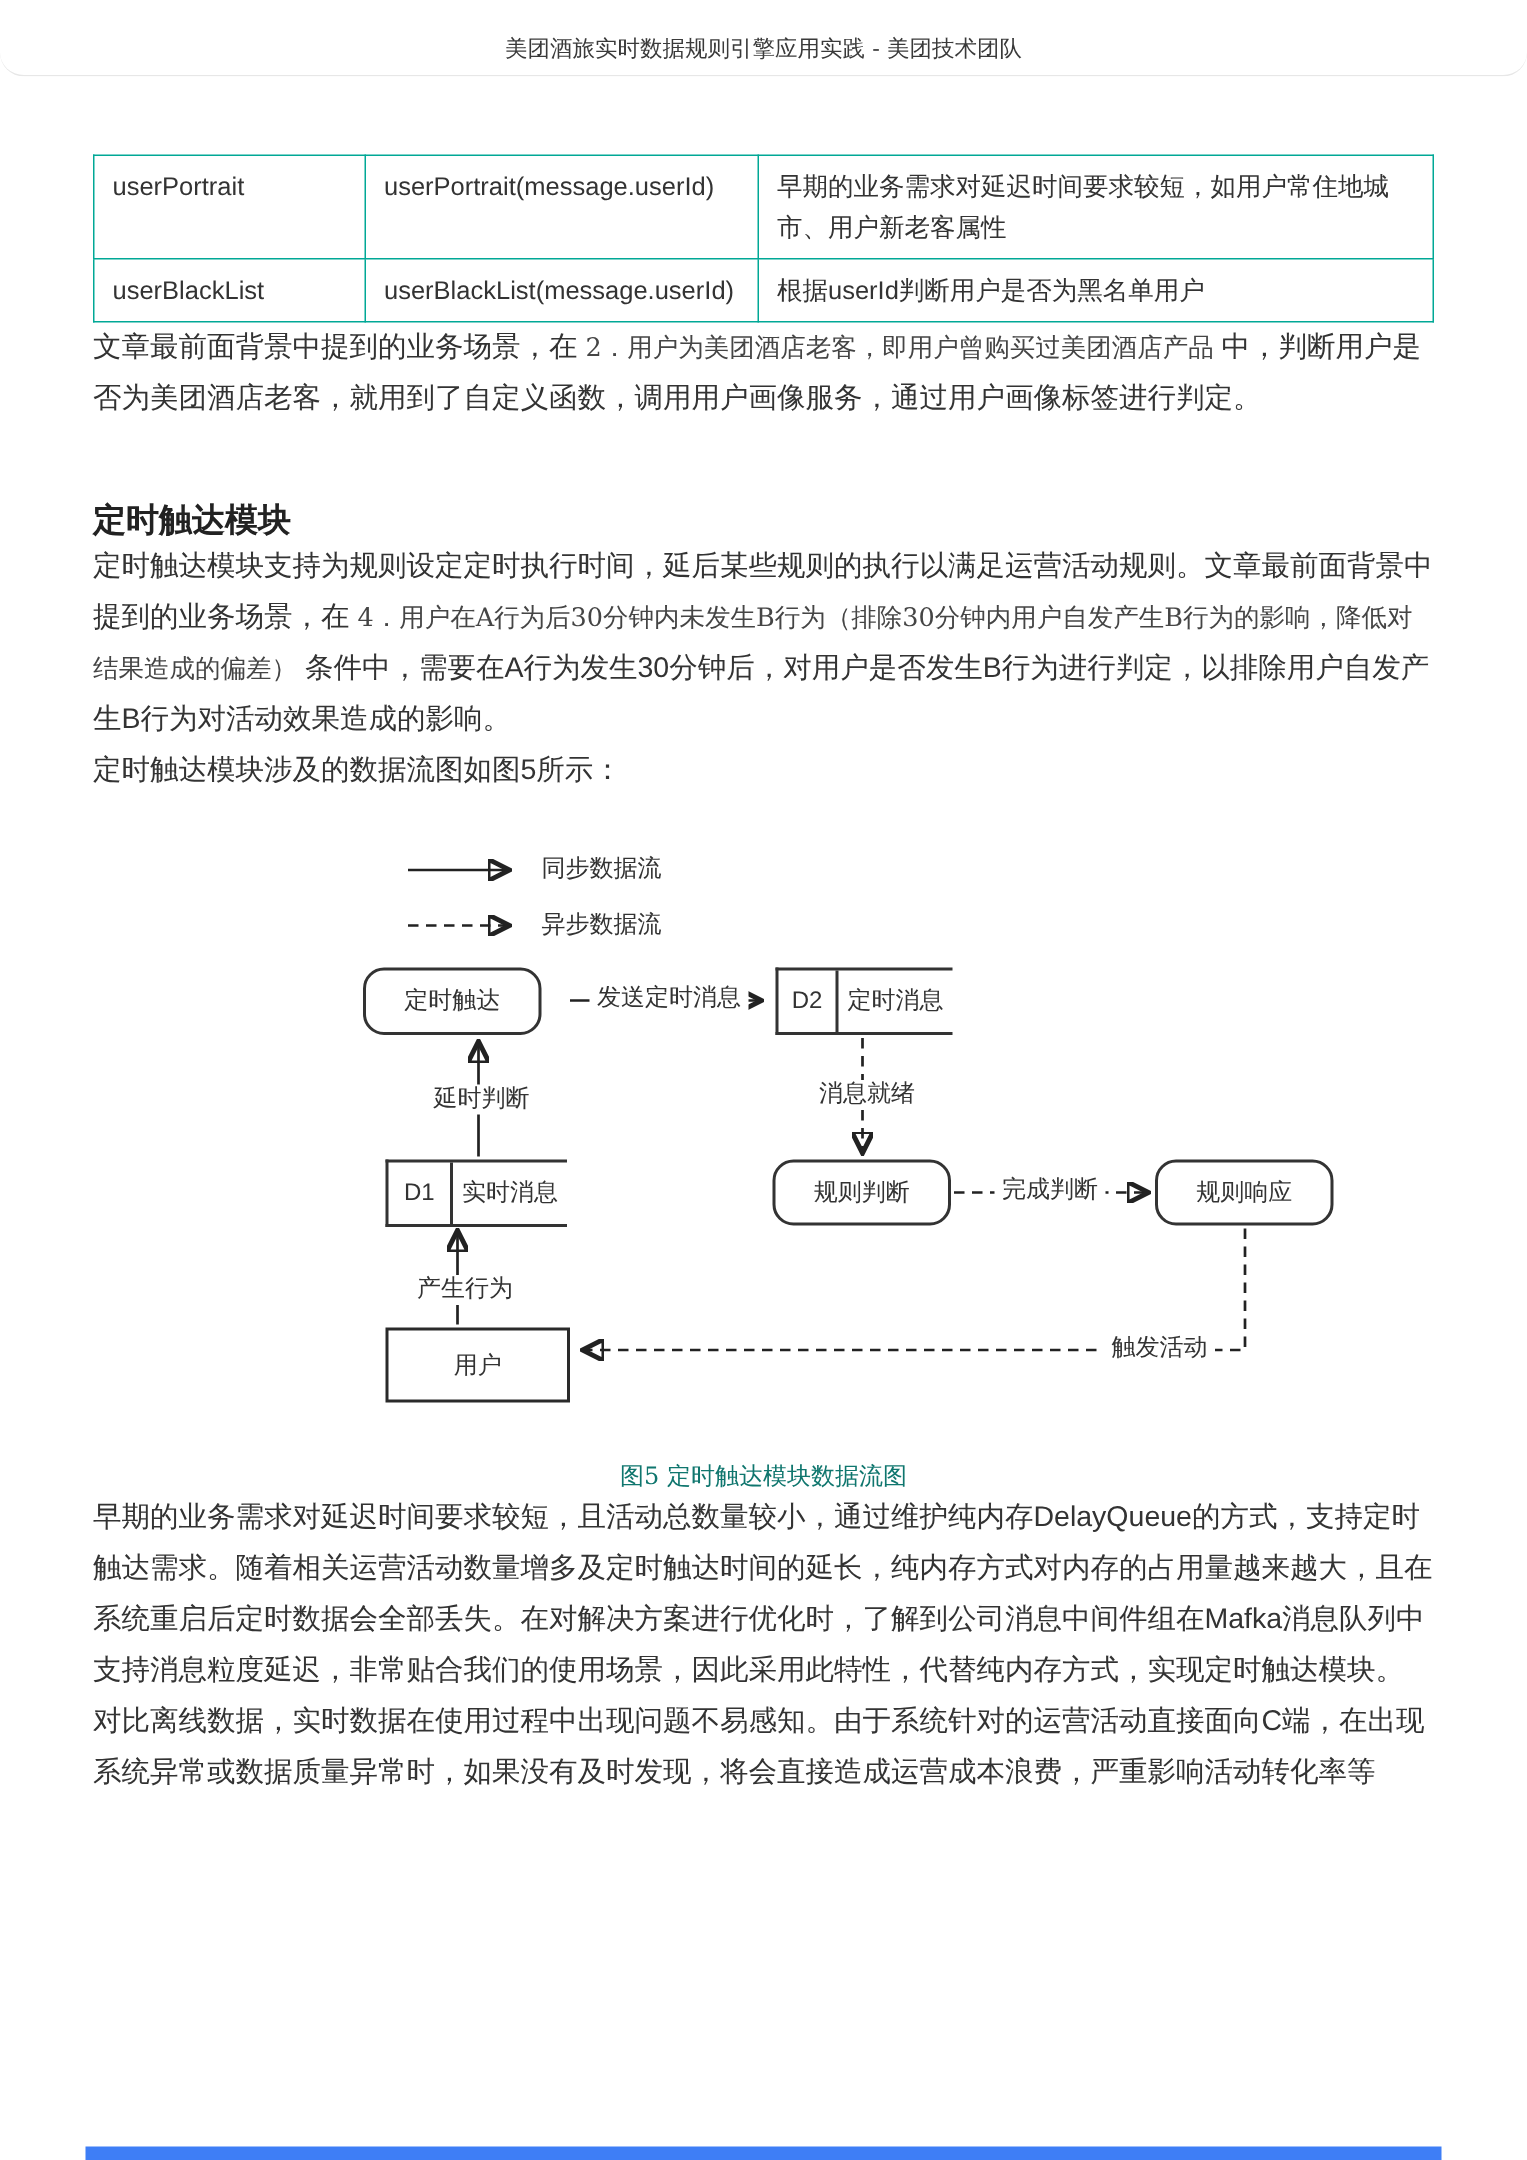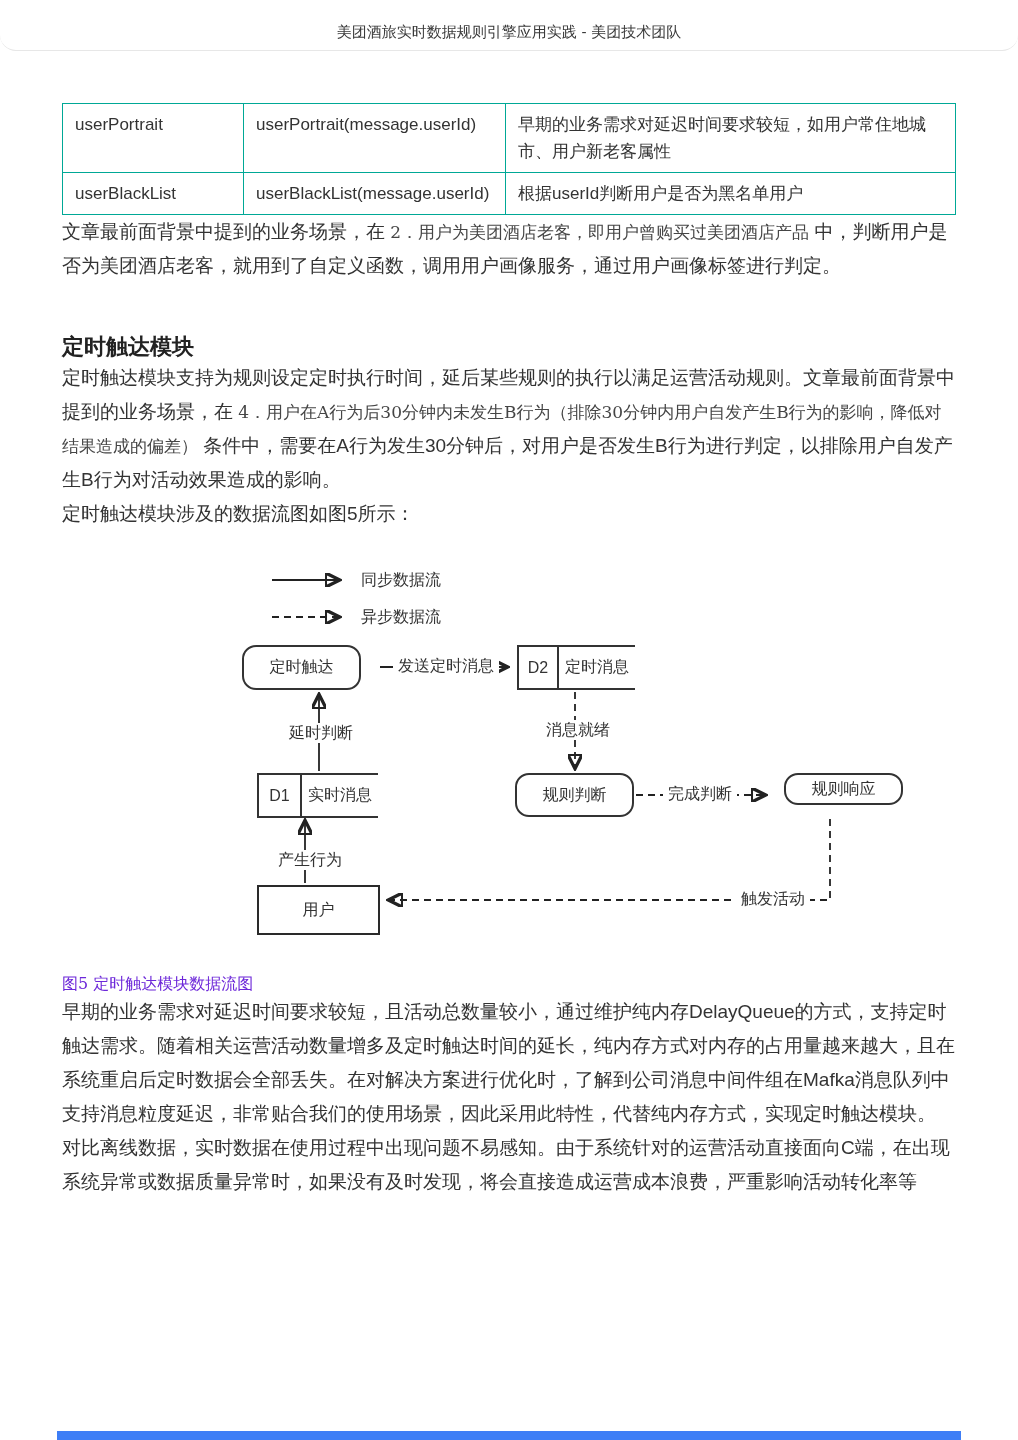--- a/index.html
+++ b/index.html
@@ -45,23 +45,23 @@
   .wires .dash { stroke-dasharray:7 5; }
   .node { position:absolute; display:flex; align-items:center; justify-content:center; background:#fff; }
   .rounded { border:2px solid #333; border-radius:14px; }
   .plain { border:2.5px solid #2a2a2a; }
   .store { border:2px solid #333; border-right:none; padding:0; }
   .store .cell-id { border-right:2px solid #333; height:100%; display:flex; align-items:center; justify-content:center; }
   .store .cell-nm { flex:1; height:100%; display:flex; align-items:center; justify-content:center; }
   .lbl { position:absolute; background:#fff; padding:0 5px; line-height:20px; white-space:nowrap; color:#333; }
 
   .caption {
-    text-align:left; margin-top:14px;
+    text-align:center; margin-top:14px;
     font-family:"DejaVu Serif","Liberation Serif",serif;
-    font-size:16px; color:#6d28d9;
+    font-size:16px; color:#0f766e;
   }
   .bottom-bar {
     position:absolute; left:57px; right:57px; top:1431px; height:9px;
     background:#3E7EF6;
   }
 </style>
 </head>
 <body>
 
 <div class="page">
@@ -138,21 +138,21 @@
         <div class="cell-id" style="width:43px;">D1</div>
         <div class="cell-nm">实时消息</div>
       </div>
 
       <div class="node rounded" style="left:453px;top:218px;width:119px;height:44px;">
         <span>规则判断</span>
       </div>
 
       <span class="lbl" style="left:601px;top:229px;">完成判断</span>
 
-      <div class="node rounded" style="left:708px;top:218px;width:119px;height:32px;margin-left:14px;">
+      <div class="node rounded" style="left:708px;top:218px;width:119px;height:44px;">
         <span>规则响应</span>
       </div>
 
       <span class="lbl" style="left:211px;top:295px;">产生行为</span>
       <span class="lbl" style="left:674px;top:334px;">触发活动</span>
 
       <div class="node plain" style="left:195px;top:330px;width:123px;height:50px;">
         <span>用户</span>
       </div>
     </div>

